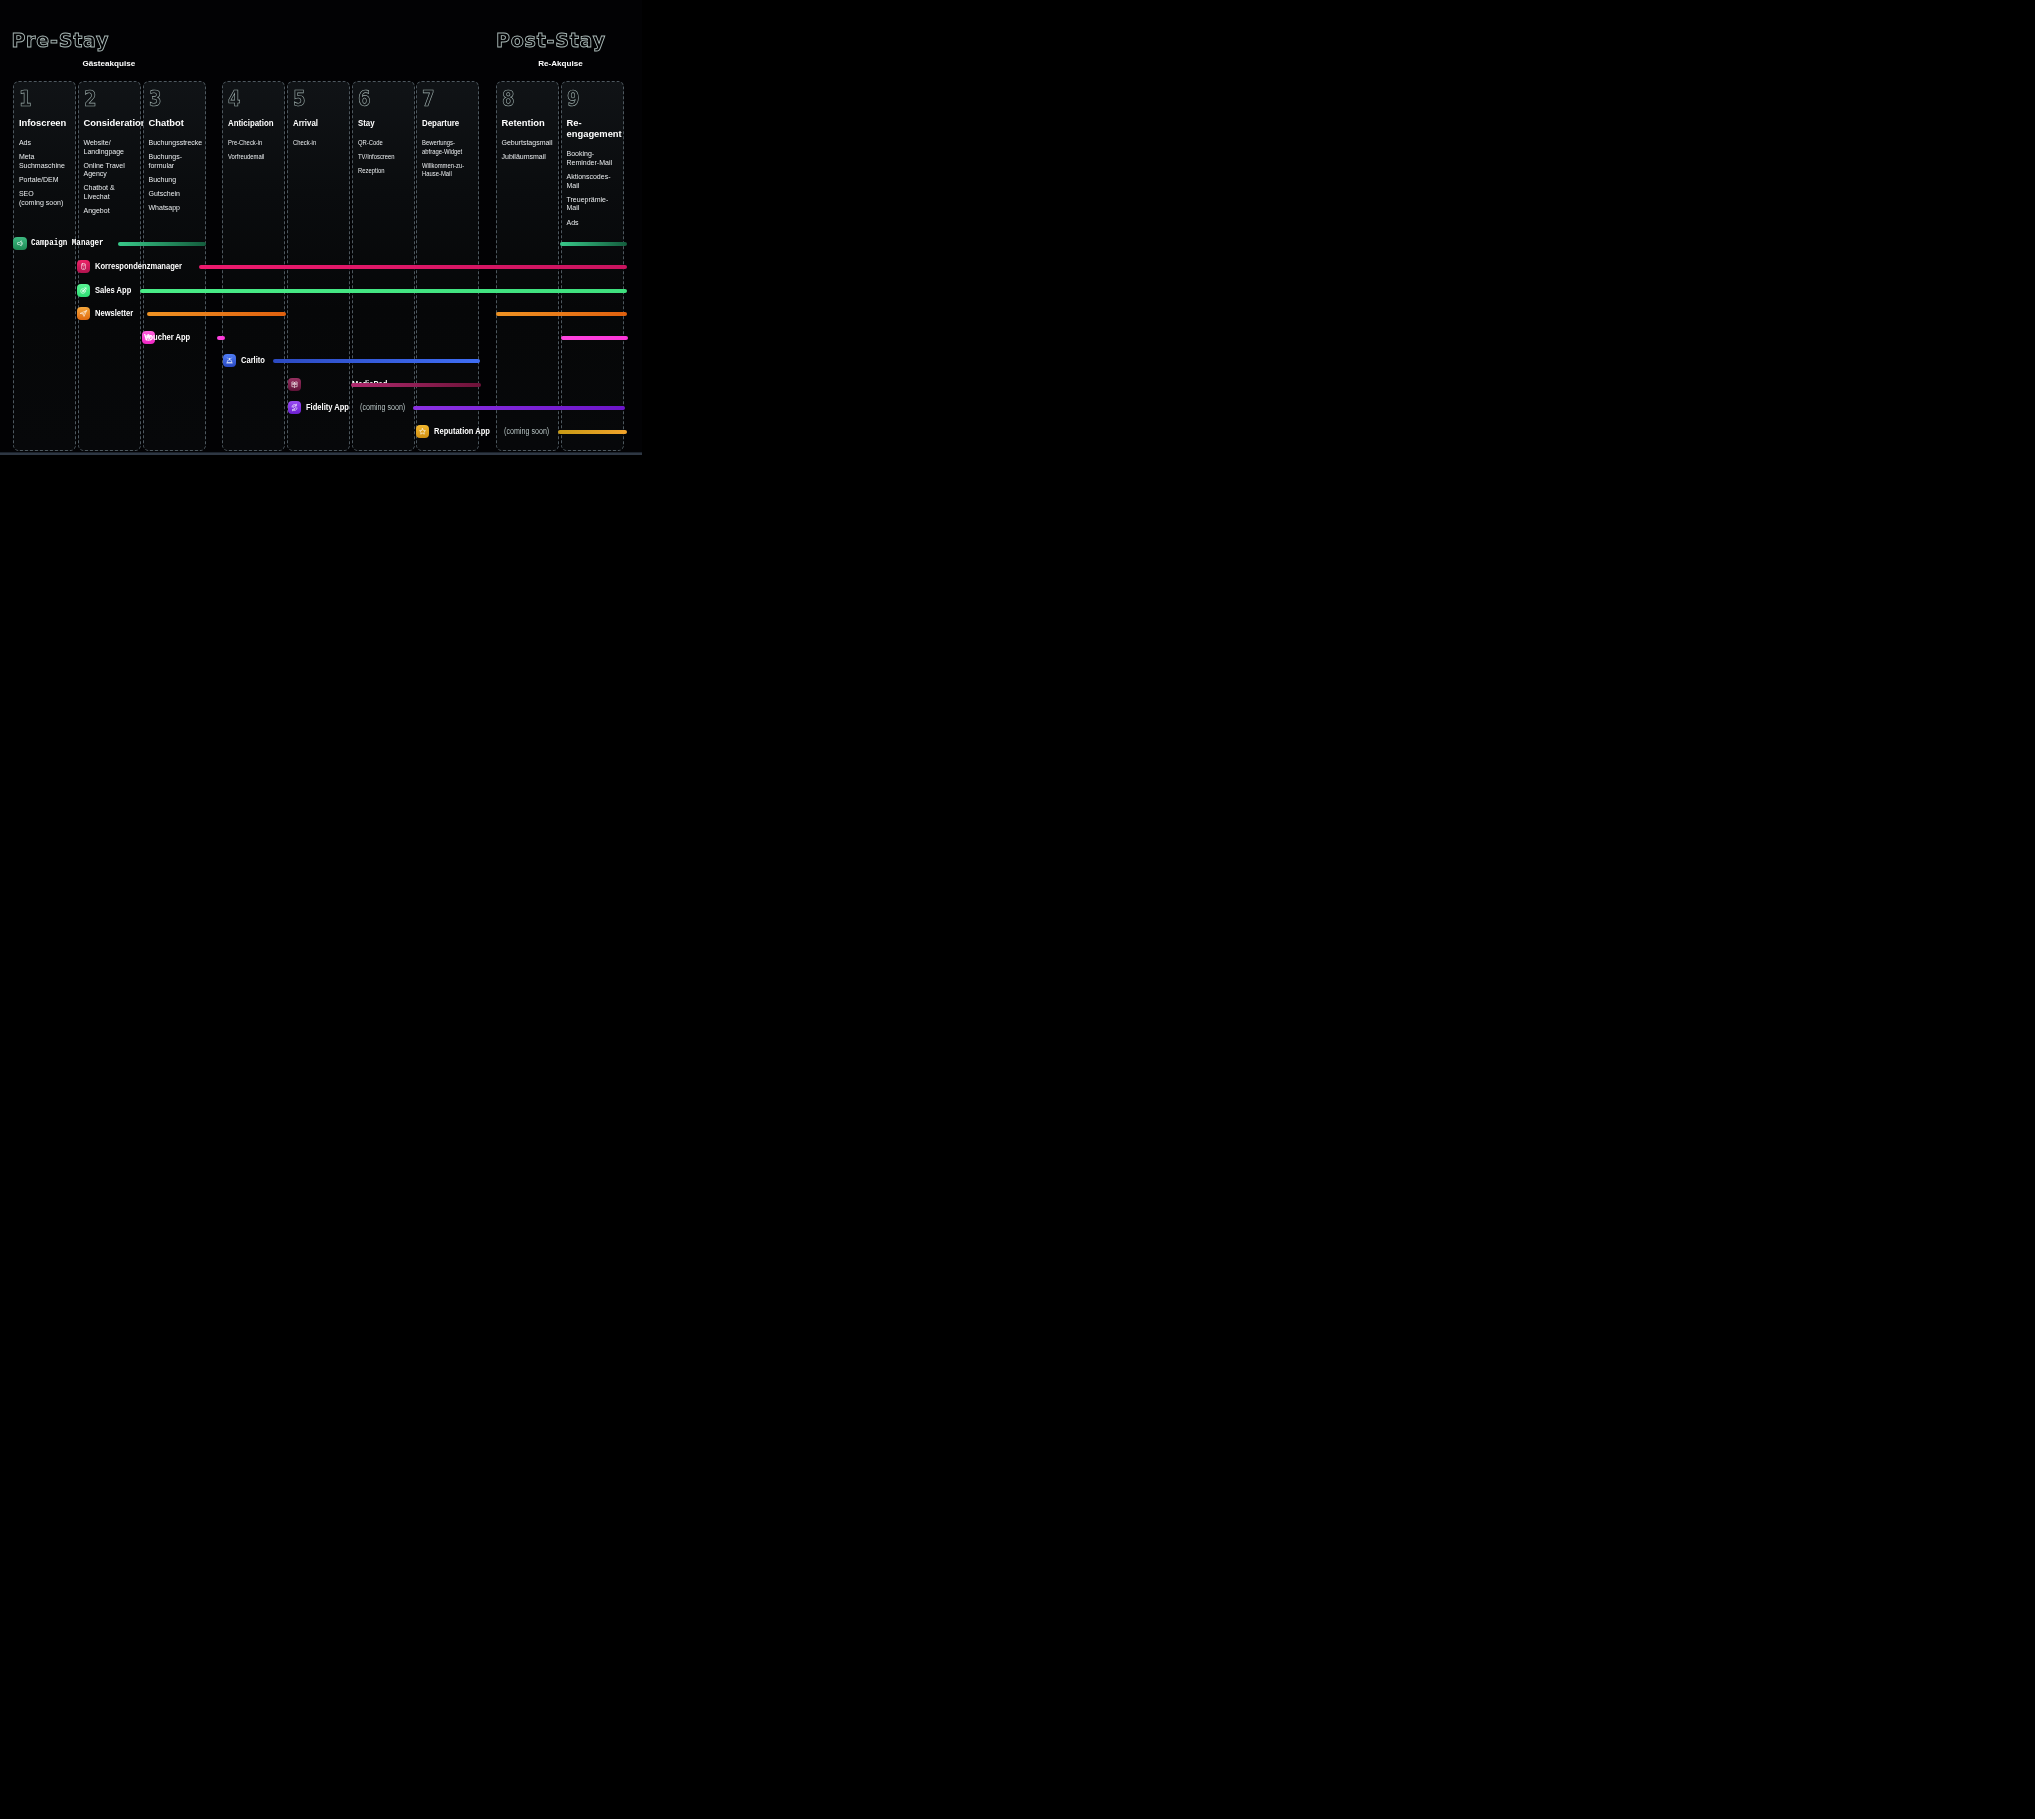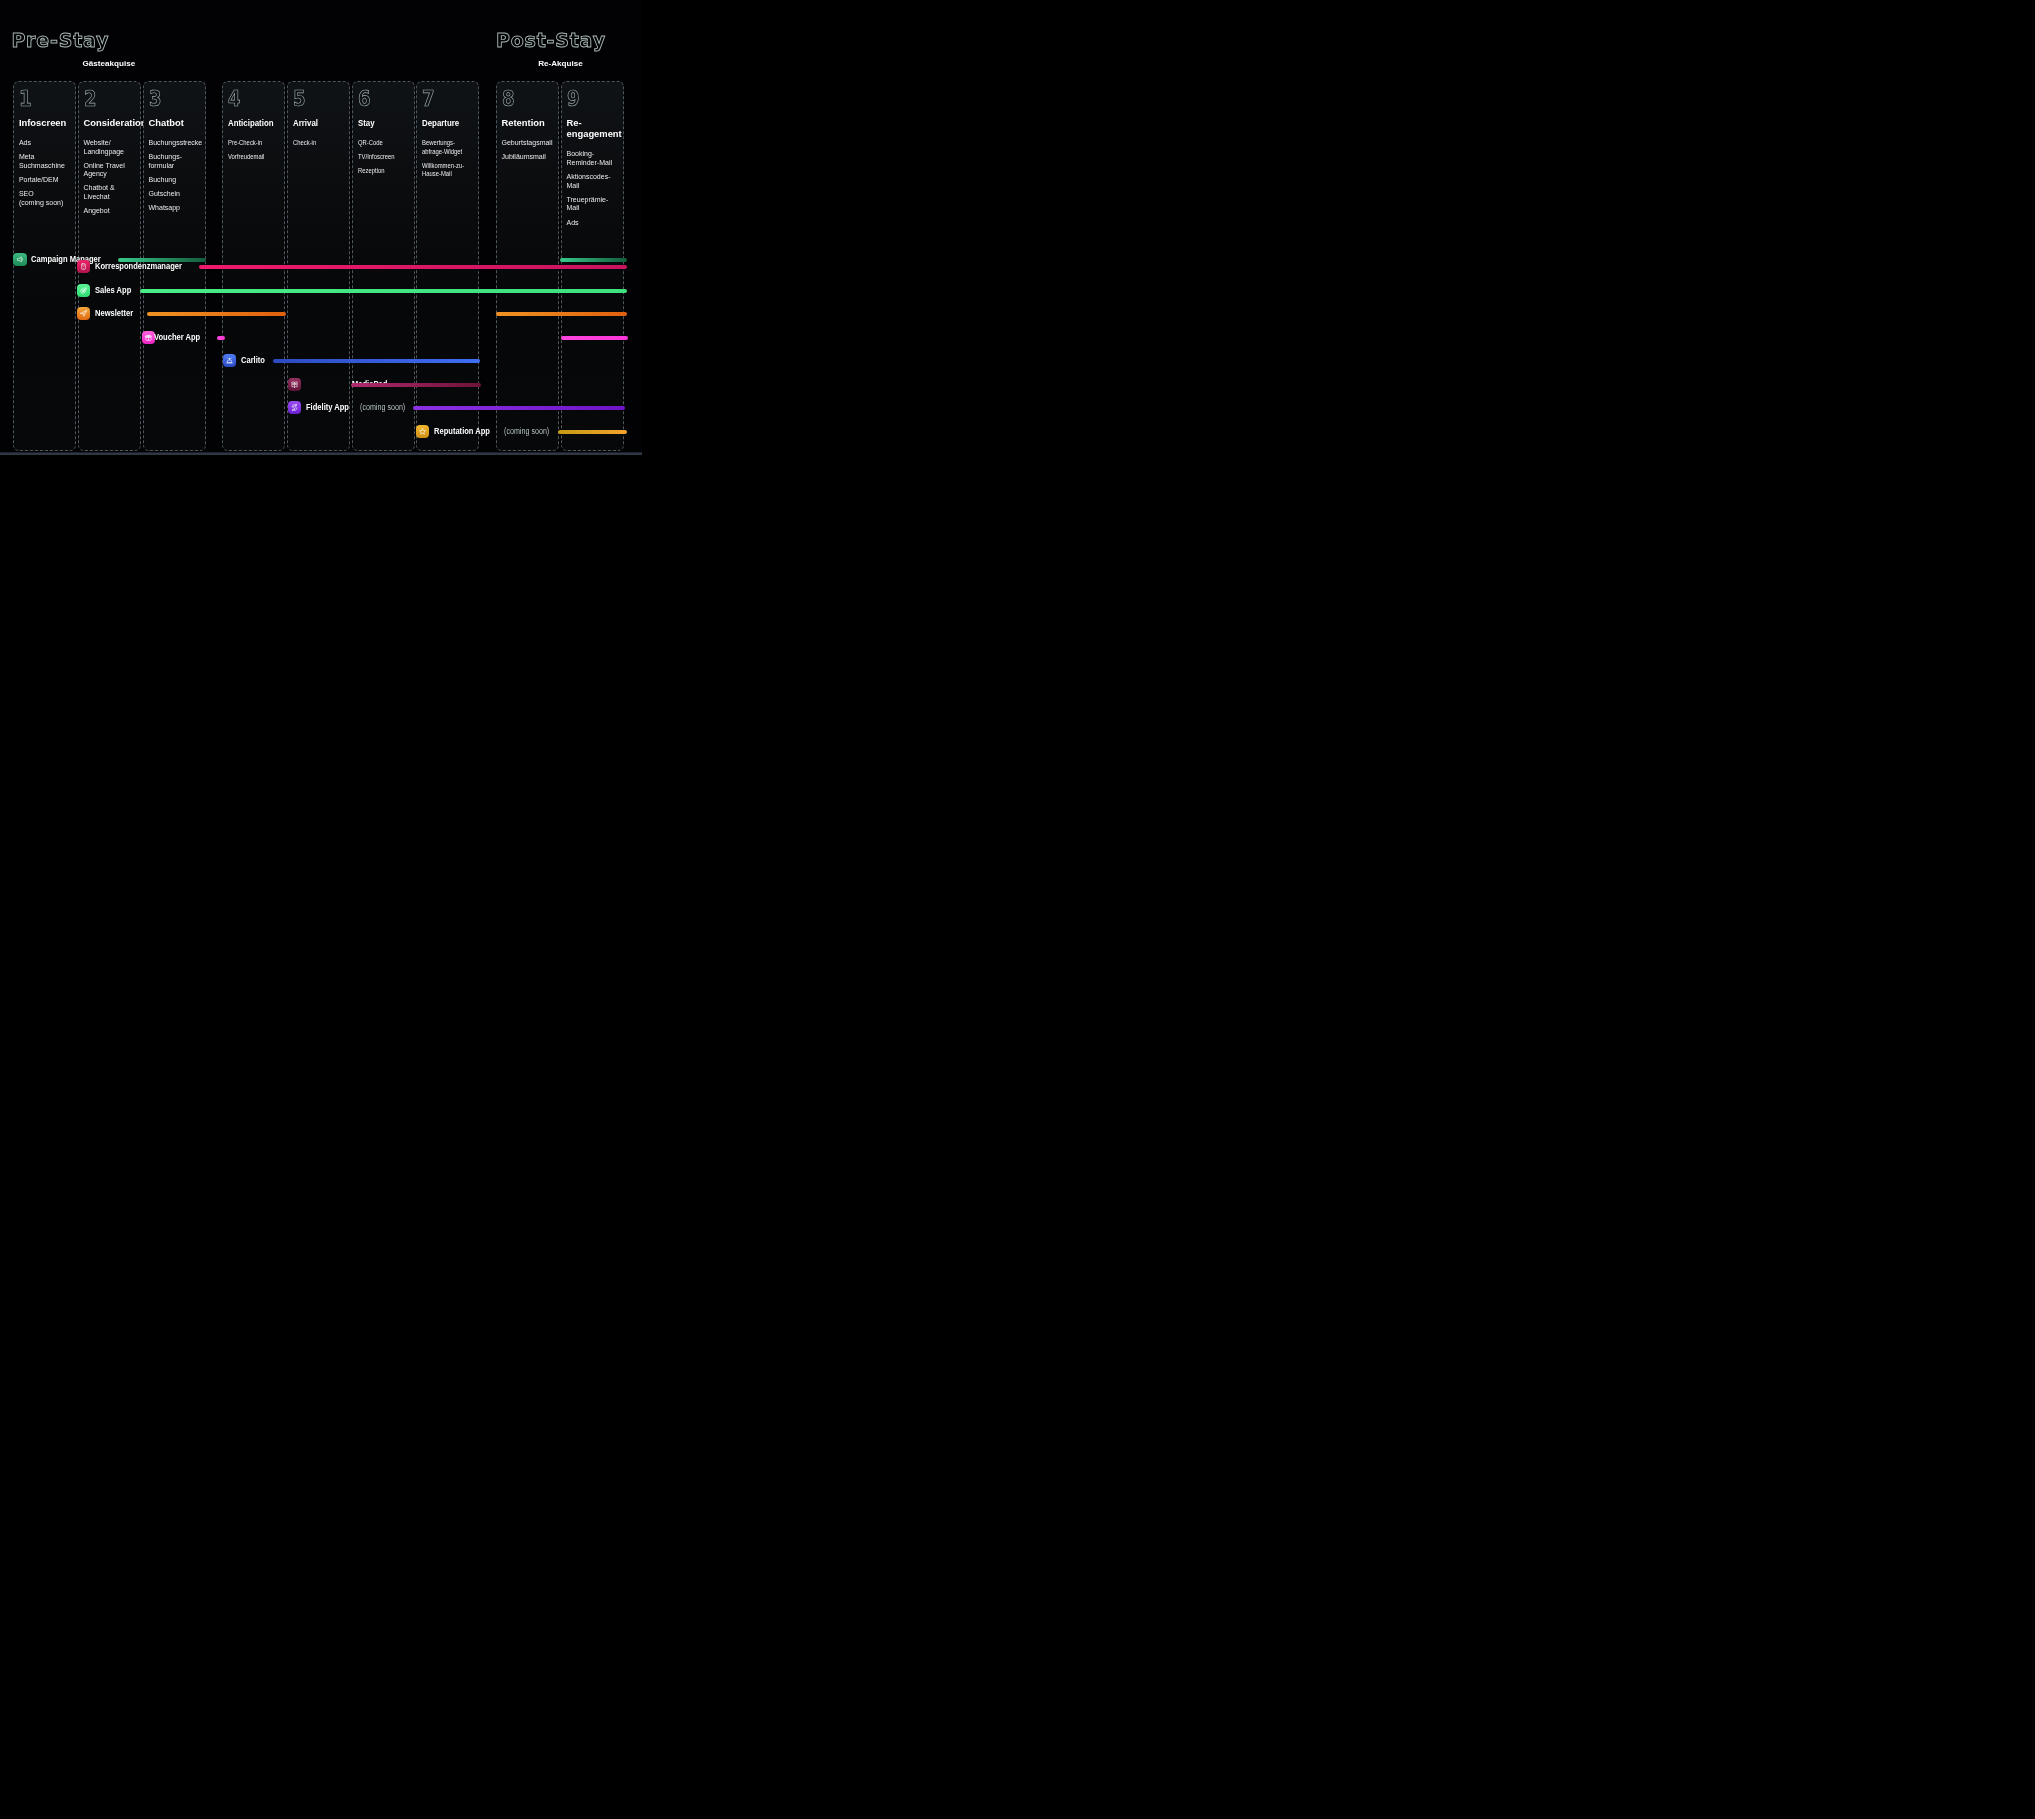--- a/index.html
+++ b/index.html
@@ -158,21 +158,21 @@
       <div class="item">Booking-
 Reminder-Mail</div>
       <div class="item">Aktionscodes-
 Mail</div>
       <div class="item">Treueprämie-
 Mail</div>
       <div class="item">Ads</div>
     </div>
   </div>
 
-  <div class="app-row" style="top:253px;">
+  <div class="app-row" style="top:237px;font-family:Liberation Mono, monospace;">
     <div class="app-icon" style="left: 13.4px; --i1: #3db981; --i2: #1e8a55;">
       <svg viewBox="0 0 24 24" fill="none" stroke="#fff" stroke-width="1.6" stroke-linecap="round" stroke-linejoin="round">
           <path d="M14 5.6v12.8l-5.2-3.6H5.4A1.4 1.4 0 0 1 4 13.4v-2.8a1.4 1.4 0 0 1 1.4-1.4h3.4z"></path>
           <path d="M16.8 9.4a4.3 4.3 0 0 1 0 5.2"></path>
         </svg>
     </div>
     <span class="app-label" style="left:31px;"><span class="cond">Campaign Manager</span></span>
     <div class="bar" style="left: 118px; width: 88px; --b1: #38c98a; --b2: #135c3c;"></div>
     <div class="bar" style="left: 560px; width: 67px; --b1: #38c98a; --b2: #135c3c;"></div>
   </div>
@@ -216,21 +216,21 @@
 
   <div class="app-row" style="top:331px;">
     <div class="app-icon" style="left: 142px; --i1: #ff63dd; --i2: #ef25c4;">
       <svg viewBox="0 0 24 24" fill="none" stroke="#fff" stroke-width="1.6" stroke-linecap="round" stroke-linejoin="round">
           <rect x="5" y="11" width="14" height="8.4" rx="1.2"></rect>
           <path d="M4.4 8h15.2v3H4.4z"></path>
           <path d="M12 8v11.4"></path>
           <path d="M12 8C10.8 5 6.6 4.8 6.9 6.9c.2 1.5 3 1.6 5.1 1.1zm0 0c1.2-3 5.4-3.2 5.1-1.1-.2 1.5-3 1.6-5.1 1.1z"></path>
         </svg>
     </div>
-    <span class="app-label" style="left:154px;"><span class="cond">Voucher App</span></span>
+    <span class="app-label" style="left:144px;"><span class="cond">Voucher App</span></span>
     <div class="bar" style="left: 217px; width: 7.7px; --b1: #ff45e0; --b2: #fb36d8;"></div>
     <div class="bar" style="left: 561px; width: 67px; --b1: #ff45e0; --b2: #fb36d8;"></div>
   </div>
 
   <div class="app-row" style="top:354px;">
     <div class="app-icon" style="left: 223px; --i1: #4f7df5; --i2: #2948c2;">
       <svg viewBox="0 0 24 24" fill="none" stroke="#fff" stroke-width="1.6" stroke-linecap="round" stroke-linejoin="round">
           <path d="M5.6 16.4a6.4 6.4 0 0 1 12.8 0z"></path>
           <path d="M4.6 18.8h14.8"></path>
           <path d="M12 10v-1.4"></path>

